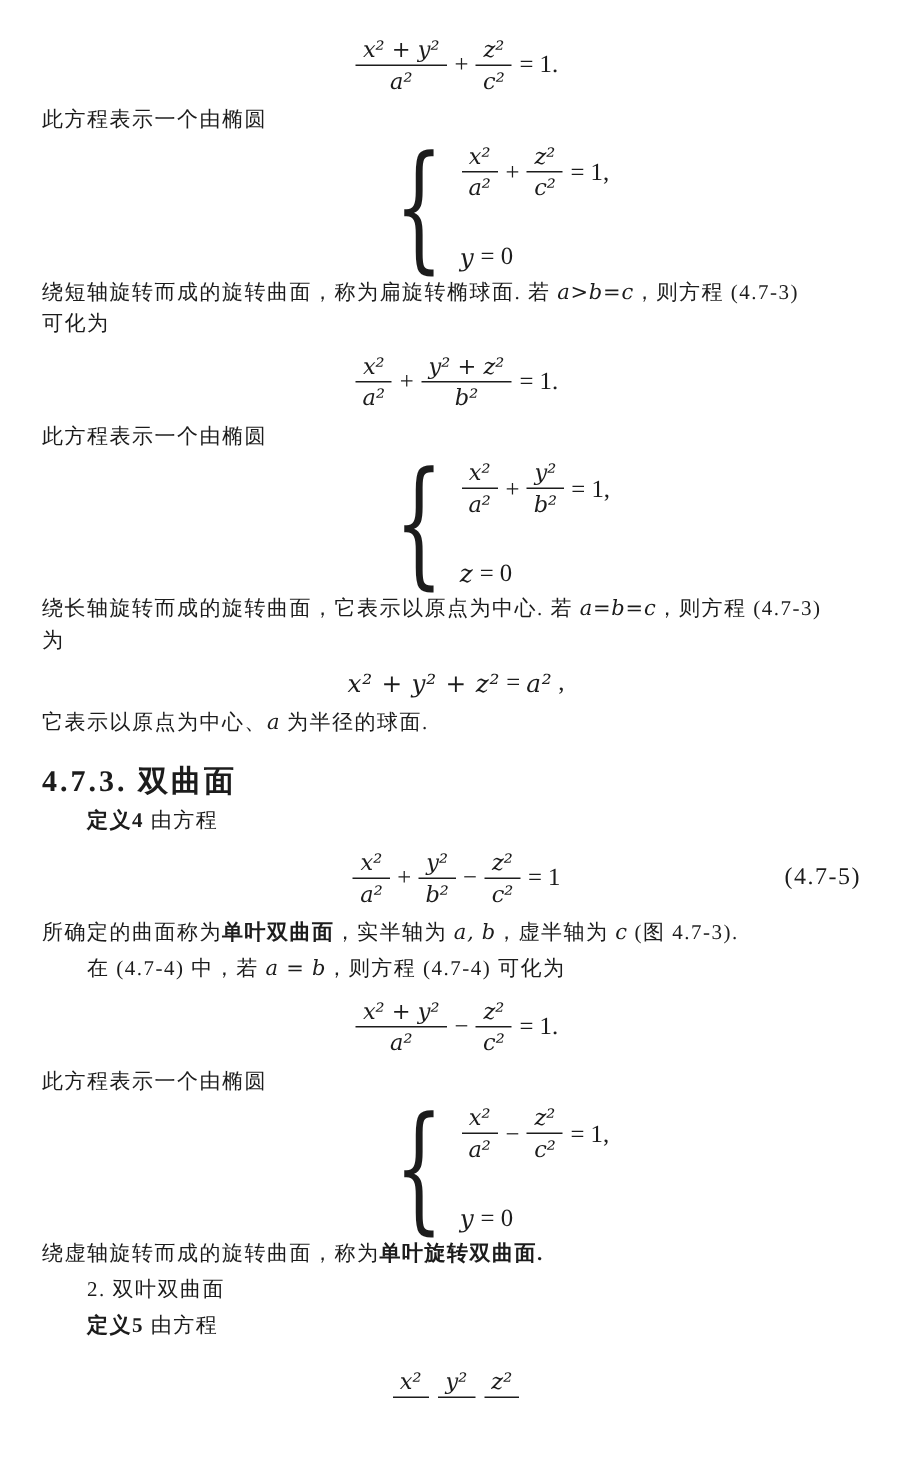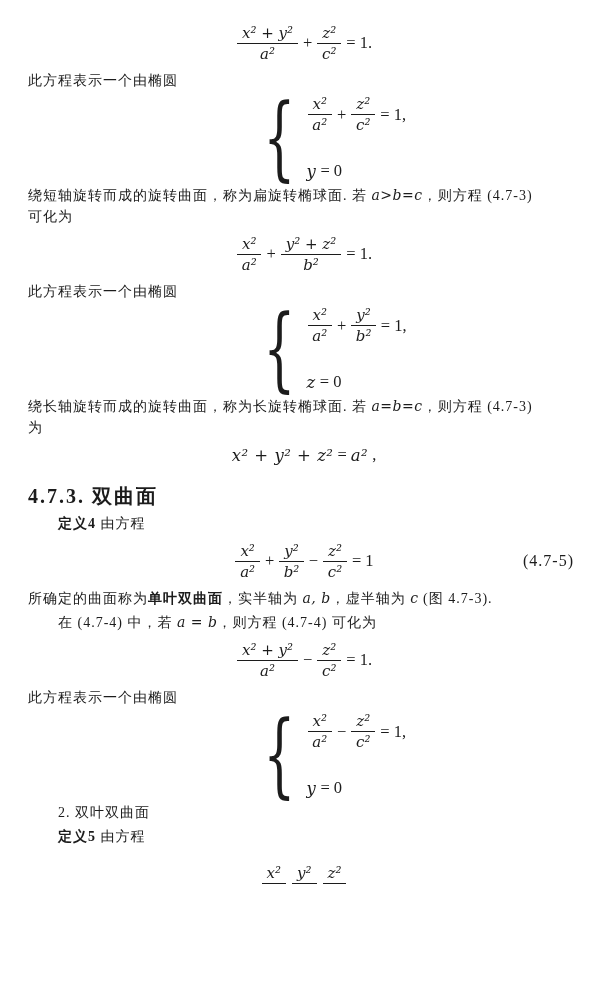--- a/index.html
+++ b/index.html
@@ -114,31 +114,34 @@
             </span>
             <span class="rm"> = 1,</span>
           </div>
           <div class="sys-row">
             <span class="m">z</span>
             <span class="rm"> = 0</span>
           </div>
         </span>
       </div>
       <div class="para">
-        <div class="line"><span>绕长轴旋转而成的旋转曲面，称为长旋转椭球面. 若 </span><span class="m">a=b=c</span><span>，则方程 (4.7-3)</span></div>
+        <div class="line"><span>绕长轴旋转而成的旋转曲面，它表示以原点为中心. 若 </span><span class="m">a=b=c</span><span>，则方程 (4.7-3)</span></div>
         <div class="line"><span>为</span></div>
       </div>
       <div class="eq plain">
         <span class="eq-body">
           <span class="m">x² + y² + z²</span>
           <span class="rm"> = </span>
           <span class="m">a²</span>
           <span class="rm">,</span>
         </span>
       </div>
+      <div class="para">
+        <div class="line"><span>它表示以原点为中心、</span><span class="m">a</span><span> 为半径的球面.</span></div>
+      </div>
       <div class="heading"><span class="b ">4.7.3. 双曲面</span></div>
       <div class="para indent">
         <div class="line"><span class="b ">定义4</span><span>  由方程</span></div>
       </div>
       <div class="eq">
         <span class="eq-body">
           <span class="frac">
             <span class="num">x²</span>
             <span class="den">a²</span>
           </span>
@@ -192,20 +195,23 @@
               <span class="num">z²</span>
               <span class="den">c²</span>
             </span>
             <span class="rm"> = 1,</span>
           </div>
           <div class="sys-row">
             <span class="m">y</span>
             <span class="rm"> = 0</span>
           </div>
         </span>
+      </div>
+      <div class="para">
+        <div class="line"><span>绕虚轴旋转而成的旋转曲面，称为</span><span class="b ">单叶旋转双曲面.</span></div>
       </div>
       <div class="para indent">
         <div class="line"><span>2. 双叶双曲面</span></div>
       </div>
       <div class="para indent">
         <div class="line"><span class="b ">定义5</span><span>  由方程</span></div>
       </div>
       <div class="eq">
         <span class="eq-body">
           <span class="frac">

